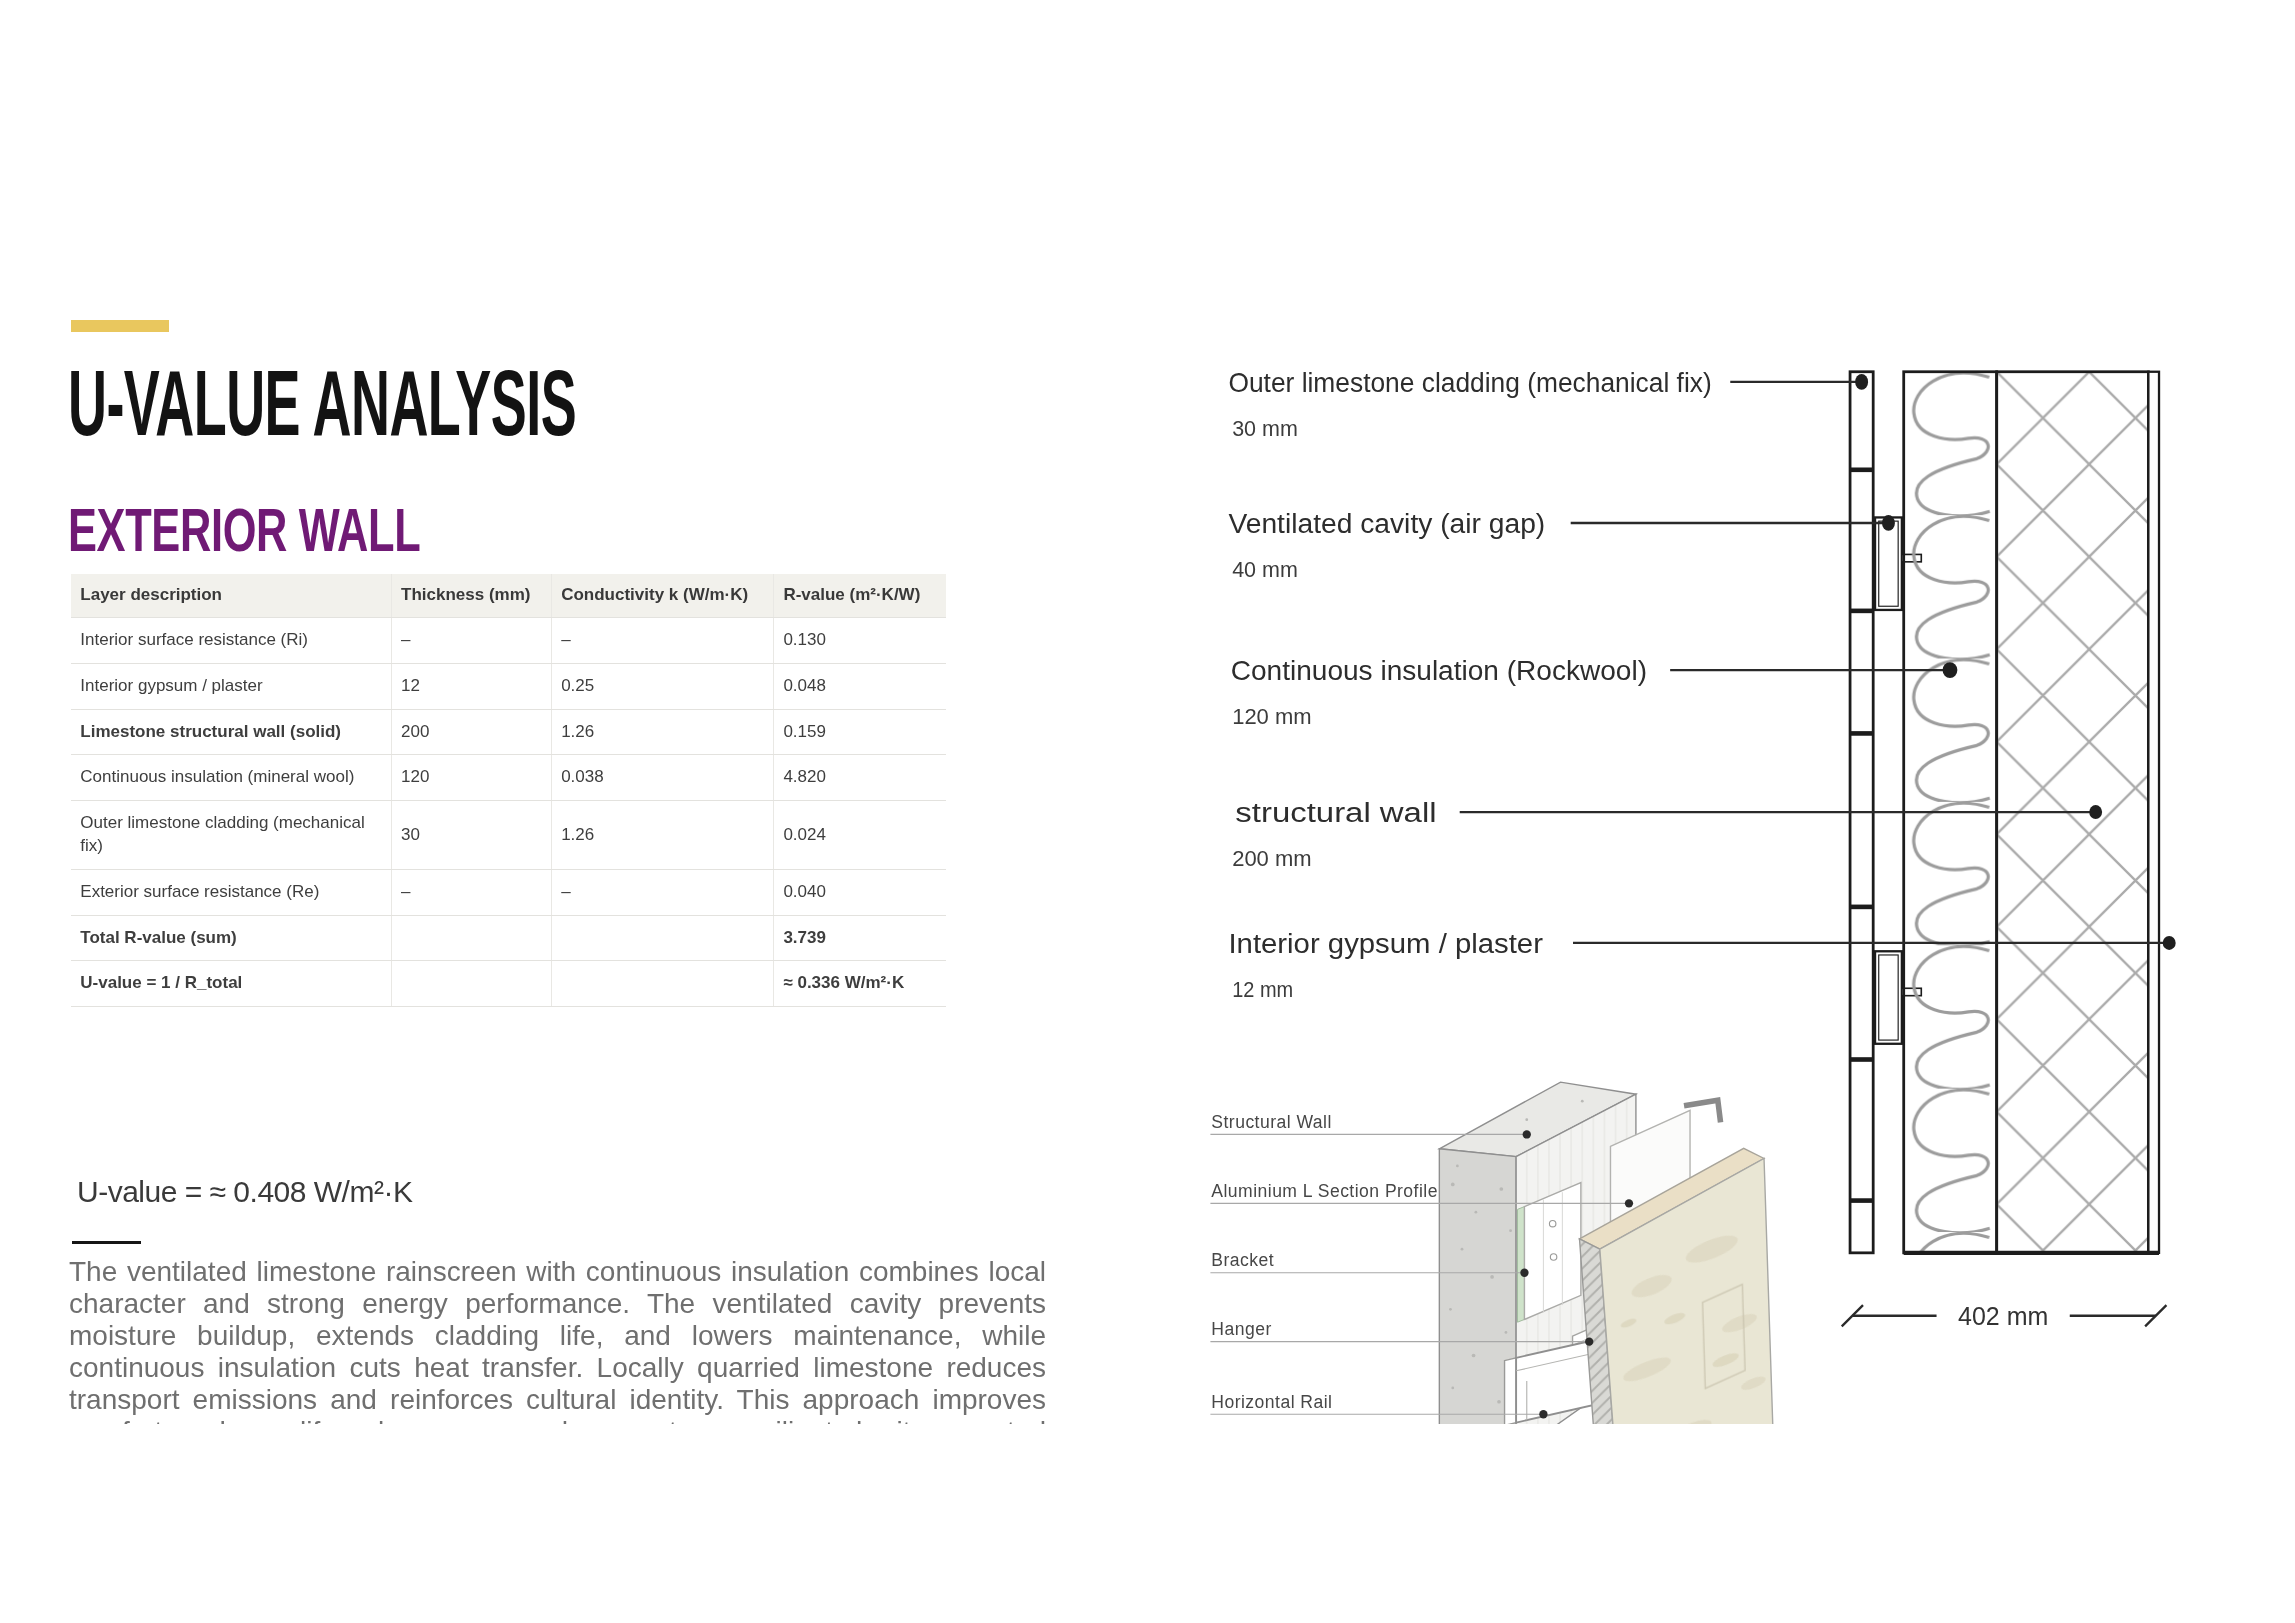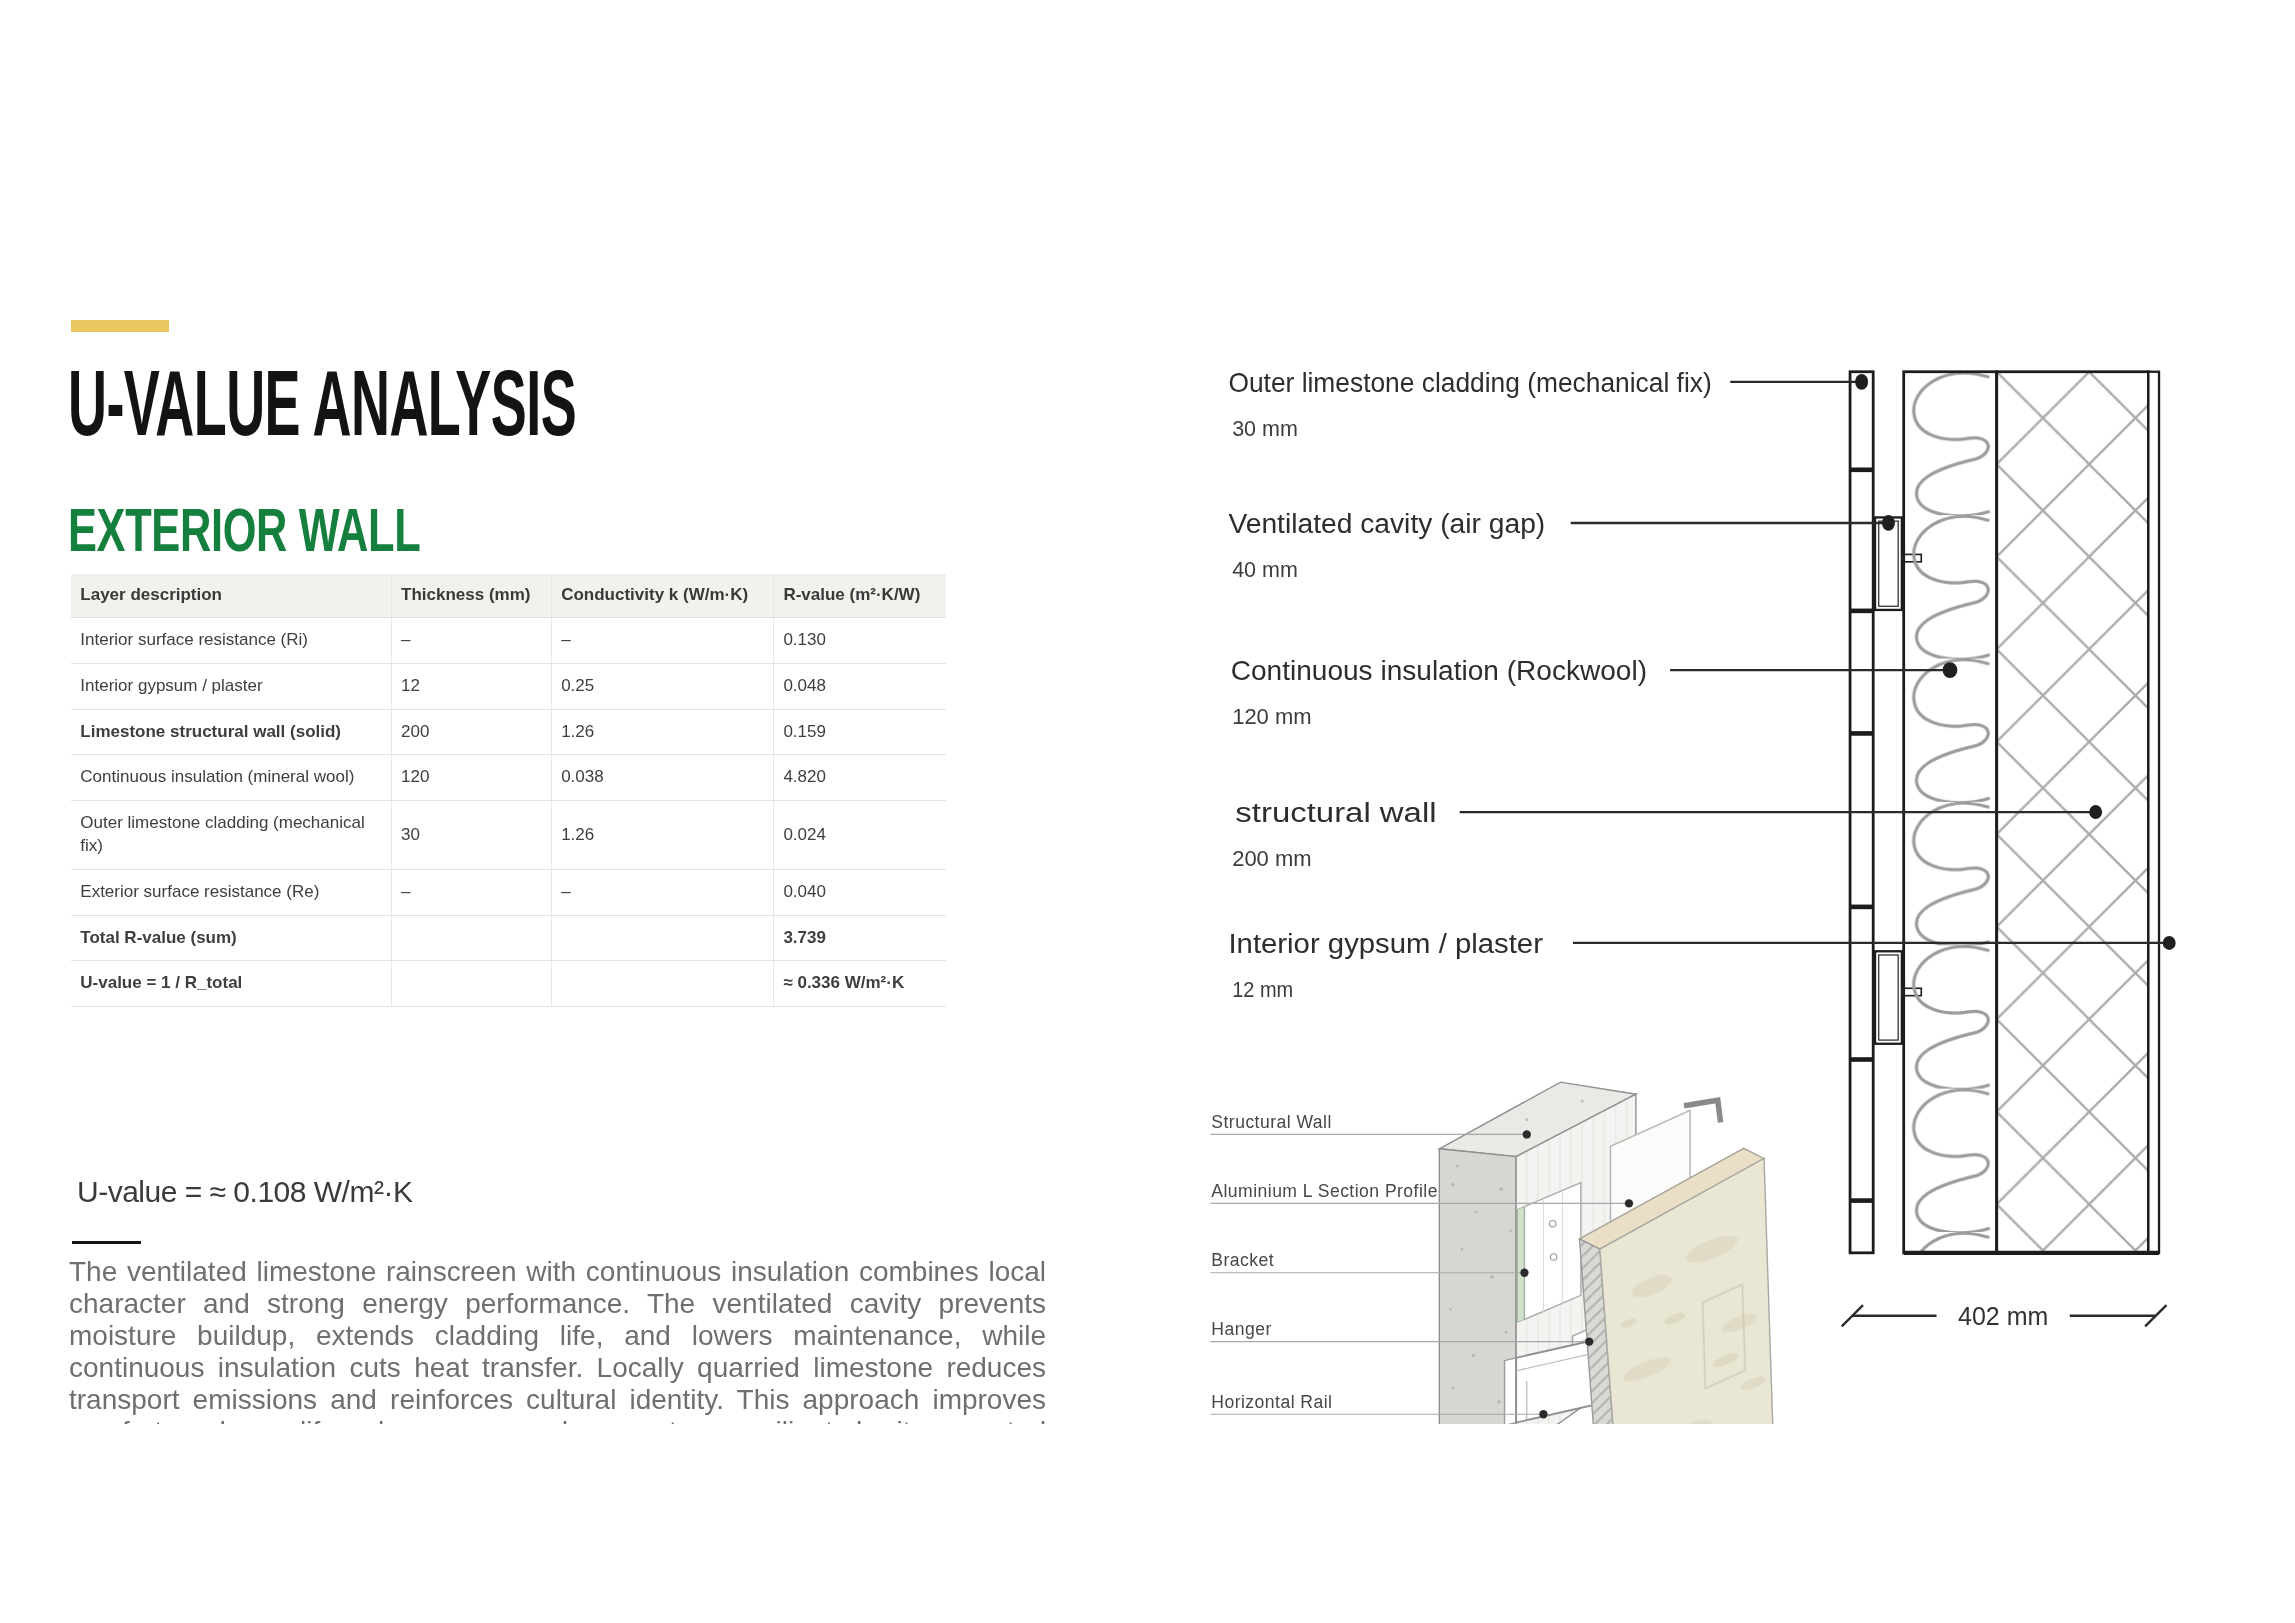--- a/index.html
+++ b/index.html
@@ -11,21 +11,21 @@
     font-family:"Liberation Sans", sans-serif;
     color:#1f1f1f;
     overflow:hidden;
   }
   .abs{position:absolute;}
   
   .accent-dash{left:71px;top:320px;width:98px;height:12px;background:#e9c75e;}
   
   .title{left:68px;top:357px;font-size:93px;font-weight:700;line-height:1;color:#131313;white-space:nowrap;}
   .title>span{display:inline-block;transform:scaleX(0.58);transform-origin:0 50%;letter-spacing:-0.9px;}
-  .subtitle{left:68px;top:499px;font-size:62px;font-weight:700;line-height:1;color:#15803d;white-space:nowrap;}
+  .subtitle{left:68px;top:499px;font-size:62px;font-weight:700;line-height:1;color:#701a75;white-space:nowrap;}
   .subtitle>span{display:inline-block;transform:scaleX(0.70);transform-origin:0 50%;letter-spacing:-0.5px;}
   
   .uv-table{left:71px;top:574px;width:875px;border-collapse:collapse;table-layout:fixed;}
   .uv-table th,.uv-table td{
     text-align:left;vertical-align:middle;
     font-size:17px;line-height:1.34;color:#3e3e3e;
     padding:11px 9.3px;
     border-bottom:0.9px solid #e3e2de;
   }
   .uv-table th{background:#f2f1ec;font-weight:700;color:#393939;padding:10.2px 9.3px;}
@@ -120,21 +120,21 @@
         </tr>
         <tr>
           <td><span class="b">U-value = 1 / R_total</span></td>
           <td></td>
           <td></td>
           <td><span class="b">≈ 0.336 W/m²·K</span></td>
         </tr>
       </tbody>
   </table>
 
-  <div class="abs uvalue-line">U-value = ≈ 0.108 W/m²·K</div>
+  <div class="abs uvalue-line">U-value = ≈ 0.408 W/m²·K</div>
   <div class="abs divider"></div>
   <p class="abs para">The ventilated limestone rainscreen with continuous insulation combines local character and strong energy performance. The ventilated cavity prevents moisture buildup, extends cladding life, and lowers maintenance, while continuous insulation cuts heat transfer. Locally quarried limestone reduces transport emissions and reinforces cultural identity. This approach improves comfort, reduces lifecycle energy, and supports a resilient, heritage-rooted façade.</p>
   <div class="abs page-number">40</div>
 
   <svg class="abs right-svg" viewBox="2600 700 2361 2620" xmlns="http://www.w3.org/2000/svg">
     <defs>
       <pattern id="insul" x="4115" y="803" width="201" height="310" patternUnits="userSpaceOnUse">
         <path d="M185,12 C85,-20 16,40 22,90 C28,142 95,152 140,144 C188,136 198,172 158,188 C62,210 16,238 30,276 C44,310 120,322 186,302" fill="none" stroke="#9c9c9c" stroke-width="7"></path>
       </pattern>
       <pattern id="xhatch" x="4316" y="803" width="200" height="200" patternUnits="userSpaceOnUse">

